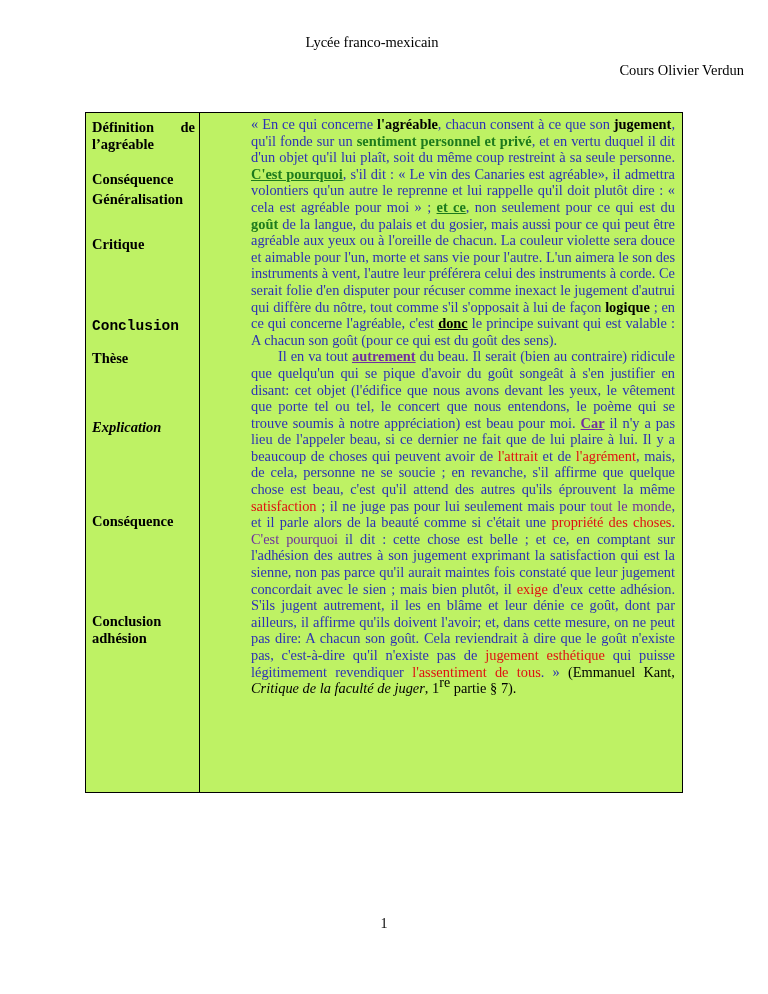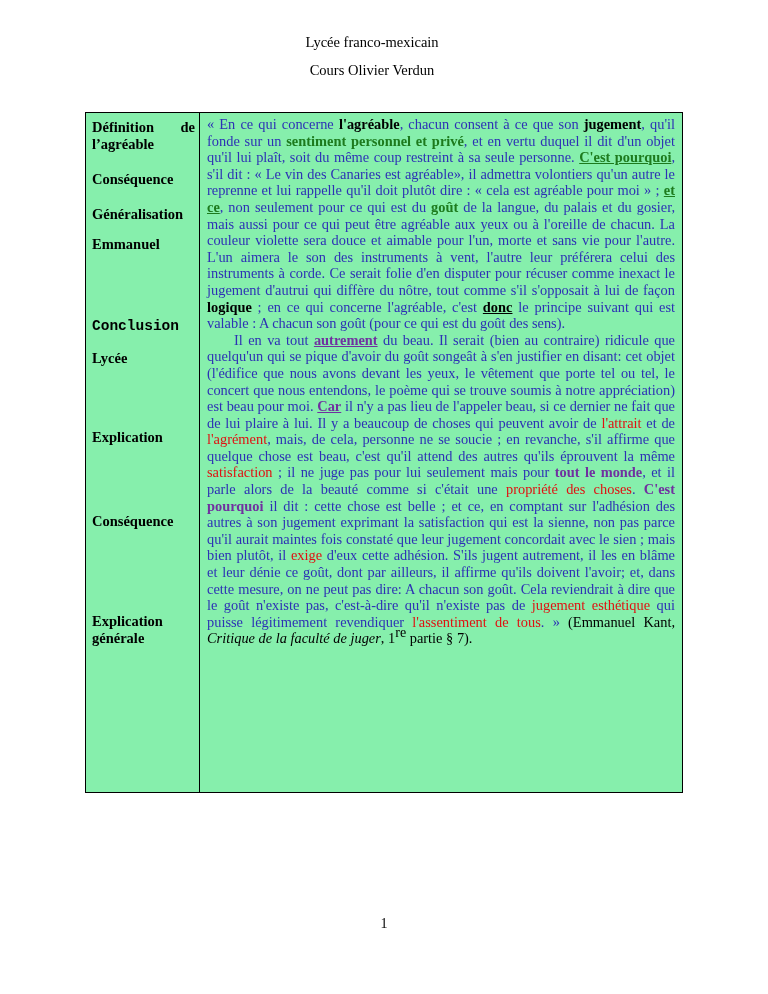--- a/index.html
+++ b/index.html
@@ -5,80 +5,80 @@
   :root{
     --blue:#2d31b5; --green:#1d7a1d; --red:#e01111; --purple:#7030a0; --black:#000000;
   }
   html,body{margin:0;padding:0;}
   body{
     width:768px;height:994px;position:relative;background:#ffffff;
     font-family:"Liberation Serif", serif;color:#000;overflow:hidden;
   }
   .header-line{position:absolute;left:0;width:744px;text-align:center;font-size:14.5px;color:#000;}
   #hdr1{top:34px;}
-  #hdr2{top:62px;}
+  #hdr2{top:62px;text-align:right;}
   .doc-table{
     position:absolute;left:85px;top:112px;width:598px;height:681px;
-    border:1px solid #000;display:flex;box-sizing:border-box;background:#86efac;
+    border:1px solid #000;display:flex;box-sizing:border-box;background:#bef264;
   }
   .cell-left{
     width:114px;flex:0 0 114px;border-right:1px solid #000;position:relative;box-sizing:border-box;
   }
   .cell-right{
-    flex:1;padding:3px 7px 0 7px;box-sizing:border-box;
+    flex:1;padding:3px 7px 0 7px;box-sizing:border-box;margin-left:44px;
   }
   .label{
     position:absolute;left:6px;right:4px;font-weight:bold;font-size:14.5px;
     line-height:16.8px;color:#000;text-align:justify;
   }
   .label:nth-child(1){top:6px;}
   .label:nth-child(2){top:58px;}
-  .label:nth-child(3){top:93px;}
+  .label:nth-child(3){top:78px;}
   .label:nth-child(4){top:123px;}
   .label:nth-child(5){top:205px;font-family:Liberation Mono, monospace;}
   .label:nth-child(6){top:237px;}
-  .label:nth-child(7){top:316px;}
+  .label:nth-child(7){top:306px;font-style:italic;}
   .label:nth-child(8){top:400px;}
   .label:nth-child(9){top:500px;}
   .para{
     margin:0;font-size:14.4px;line-height:16.6px;text-align:justify;color:var(--blue);
   }
   .para.indent{text-indent:27px;}
   .sg-b  {color:var(--blue);}
   .sg-kb {color:var(--black);font-weight:bold;}
   .sg-gb {color:var(--green);font-weight:bold;}
   .sg-gbu{color:var(--green);font-weight:bold;text-decoration:underline;}
   .sg-kbu{color:var(--black);font-weight:bold;text-decoration:underline;}
   .sg-pbu{color:var(--purple);font-weight:bold;text-decoration:underline;font-family:Liberation Serif, serif;}
-  .sg-pb {color:var(--purple);font-weight:bold;}
+  .sg-pb {color:var(--purple);font-weight:normal;}
   .sg-rb {color:var(--red);font-weight:normal;}
   .sg-k  {color:var(--black);}
   .sg-ki {color:var(--black);font-style:italic;}
   .sg-ksup{color:var(--black);vertical-align:super;font-size:14px;line-height:0;}
   .page-number{
     position:absolute;left:0;top:916px;width:768px;text-align:center;font-size:14px;color:#000;
   }
 </style>
 </head>
 <body>
 
 <div class="header-line" id="hdr1">Lycée franco-mexicain</div>
 <div class="header-line" id="hdr2">Cours Olivier Verdun</div>
 
 <div class="doc-table">
   <div class="cell-left">
       <div class="label">Définition de l’agréable</div>
       <div class="label">Conséquence</div>
       <div class="label">Généralisation</div>
-      <div class="label">Emmanuel</div>
+      <div class="label">Critique</div>
       <div class="label">Conclusion</div>
-      <div class="label">Lycée</div>
+      <div class="label">Thèse</div>
       <div class="label">Explication</div>
       <div class="label">Conséquence</div>
-      <div class="label">Explication générale</div>
+      <div class="label">Conclusion adhésion</div>
     </div>
   <div class="cell-right">
       <p class="para"><span class="sg-b">« En ce qui concerne </span><span class="sg-kb">l'agréable</span><span class="sg-b">, chacun consent à ce que son </span><span class="sg-kb">jugement</span><span class="sg-b">, qu'il fonde sur un </span><span class="sg-gb">sentiment personnel et privé</span><span class="sg-b">, et en vertu duquel il dit d'un objet qu'il lui plaît, soit du même coup restreint à sa seule personne. </span><span class="sg-gbu">C'est pourquoi</span><span class="sg-b">, s'il dit : « Le vin des Canaries est agréable», il admettra volontiers qu'un autre le reprenne et lui rappelle qu'il doit plutôt dire : « cela est agréable pour moi » ; </span><span class="sg-gbu">et ce</span><span class="sg-b">, non seulement pour ce qui est du </span><span class="sg-gb">goût</span><span class="sg-b"> de la langue, du palais et du gosier, mais aussi pour ce qui peut être agréable aux yeux ou à l'oreille de chacun. La couleur violette sera douce et aimable pour l'un, morte et sans vie pour l'autre. L'un aimera le son des instruments à vent, l'autre leur préférera celui des instruments à corde. Ce serait folie d'en disputer pour récuser comme inexact le jugement d'autrui qui diffère du nôtre, tout comme s'il s'opposait à lui de façon </span><span class="sg-kb">logique</span><span class="sg-b"> ; en ce qui concerne l'agréable, c'est </span><span class="sg-kbu">donc</span><span class="sg-b"> le principe suivant qui est valable : A chacun son goût (pour ce qui est du goût des sens).</span></p>
       <p class="para indent"><span class="sg-b">Il en va tout </span><span class="sg-pbu">autrement</span><span class="sg-b"> du beau. Il serait (bien au contraire) ridicule que quelqu'un qui se pique d'avoir du goût songeât à s'en justifier en disant: cet objet (l'édifice que nous avons devant les yeux, le vêtement que porte tel ou tel, le concert que nous entendons, le poème qui se trouve soumis à notre appréciation) est beau pour moi. </span><span class="sg-pbu">Car</span><span class="sg-b"> il n'y a pas lieu de l'appeler beau, si ce dernier ne fait que de lui plaire à lui. Il y a beaucoup de choses qui peuvent avoir de </span><span class="sg-rb">l'attrait</span><span class="sg-b"> et de </span><span class="sg-rb">l'agrément</span><span class="sg-b">, mais, de cela, personne ne se soucie ; en revanche, s'il affirme que quelque chose est beau, c'est qu'il attend des autres qu'ils éprouvent la même </span><span class="sg-rb">satisfaction</span><span class="sg-b"> ; il ne juge pas pour lui seulement mais pour </span><span class="sg-pb">tout le monde</span><span class="sg-b">, et il parle alors de la beauté comme si c'était une </span><span class="sg-rb">propriété des choses</span><span class="sg-b">. </span><span class="sg-pb">C'est pourquoi</span><span class="sg-b"> il dit : cette chose est belle ; et ce, en comptant sur l'adhésion des autres à son jugement exprimant la satisfaction qui est la sienne, non pas parce qu'il aurait maintes fois constaté que leur jugement concordait avec le sien ; mais bien plutôt, il </span><span class="sg-rb">exige</span><span class="sg-b"> d'eux cette adhésion. S'ils jugent autrement, il les en blâme et leur dénie ce goût, dont par ailleurs, il affirme qu'ils doivent l'avoir; et, dans cette mesure, on ne peut pas dire: A chacun son goût. Cela reviendrait à dire que le goût n'existe pas, c'est-à-dire qu'il n'existe pas de </span><span class="sg-rb">jugement esthétique</span><span class="sg-b"> qui puisse légitimement revendiquer </span><span class="sg-rb">l'assentiment de tous</span><span class="sg-b">. » </span><span class="sg-k">(Emmanuel Kant, </span><span class="sg-ki">Critique de la faculté de juger</span><span class="sg-k">, 1</span><span class="sg-ksup">re</span><span class="sg-k"> partie § 7).</span></p>
     </div>
 </div>
 
 <div class="page-number">1</div>
 
 </body></html>

